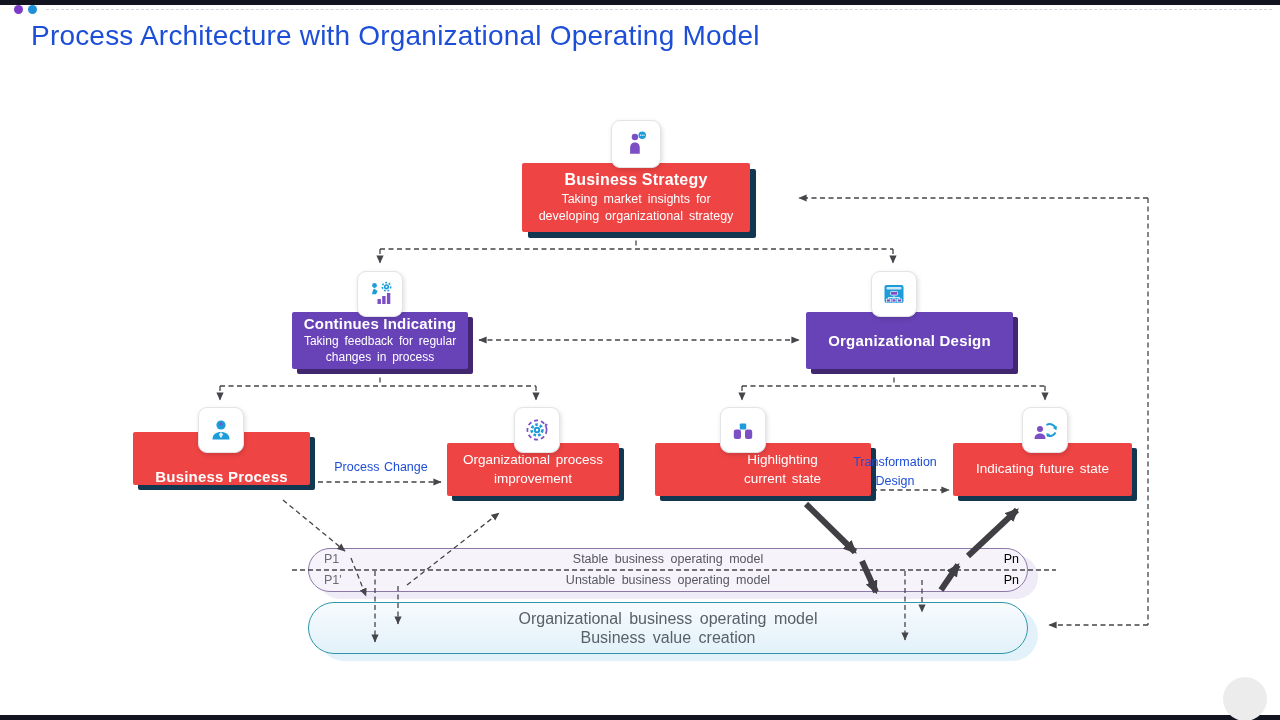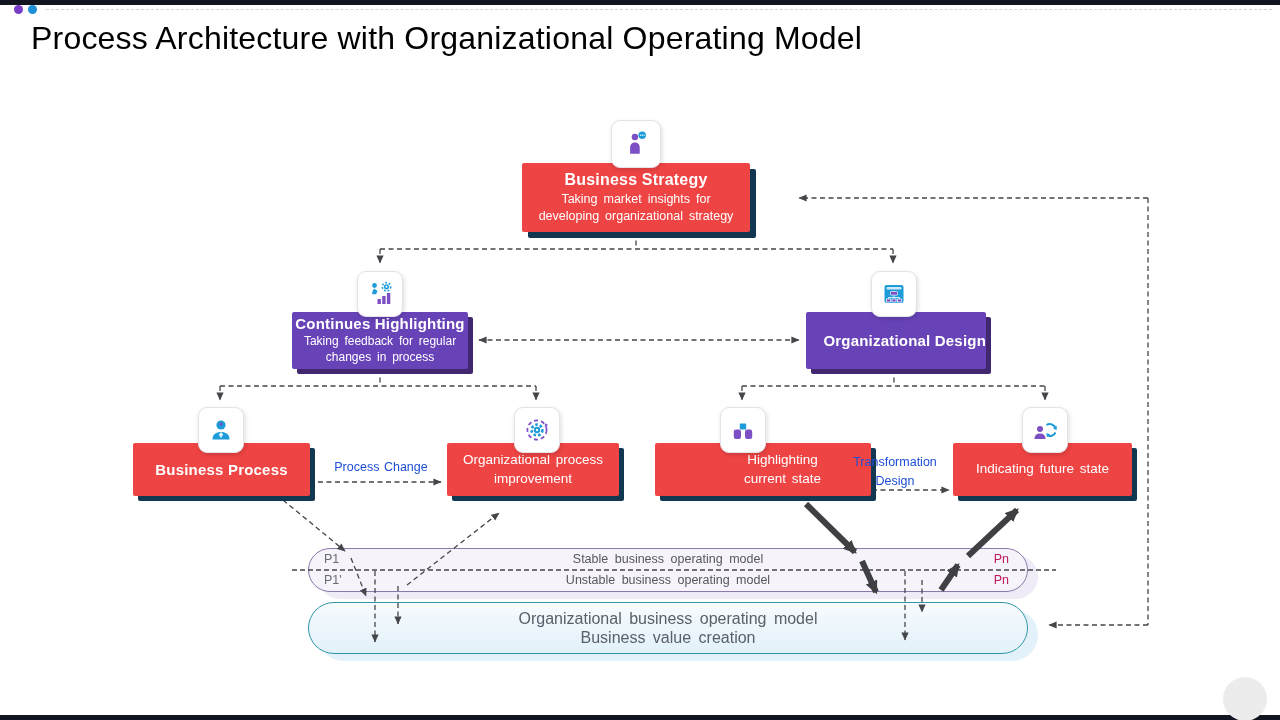--- a/index.html
+++ b/index.html
@@ -2,22 +2,22 @@
 <html><head>
 <meta charset="utf-8">
 <style>
   html,body{margin:0;padding:0;background:#fff;}
   .slide{position:relative;width:1280px;height:720px;background:#fff;overflow:hidden;
          font-family:"Liberation Sans","DejaVu Sans",sans-serif;}
   .bar{position:absolute;left:0;width:1280px;height:5px;background:#12151f;}
   .bar.top{top:0}.bar.bot{bottom:0}
   .hdr-dot{position:absolute;top:5px;width:9px;height:9px;border-radius:50%;}
   .hdr-line{position:absolute;top:9px;left:46px;right:8px;border-top:1px dashed #d4d4de;}
-  h1.title{position:absolute;left:31px;top:20px;margin:0;font-size:32px;font-weight:400;
-           letter-spacing:.2px;color:#000000;white-space:nowrap;}
+  h1.title{position:absolute;left:31px;top:20px;margin:0;font-size:28px;font-weight:400;
+           letter-spacing:.2px;color:#1d4ed8;white-space:nowrap;}
   
   .node{position:absolute;z-index:3;display:flex;flex-direction:column;justify-content:center;
         text-align:center;color:#fff;border-radius:2px;}
   .cyan{background:#ef4444;box-shadow:5px 5px 0 0 #123750;}
   .cyan.big{box-shadow:6px 6px 0 0 #123750;}
   .purple{background:#6843b8;box-shadow:5px 5px 0 0 #40276f;}
   .node .t{font-weight:bold;font-size:15px;letter-spacing:.2px;}
   .node .t.big{font-size:16px;}
   .node .d{font-size:12.5px;line-height:1.32;word-spacing:2.5px;max-width:208px;margin:2px auto 0;}
   .purple .d{max-width:168px;font-size:12px;}
@@ -25,21 +25,21 @@
   .node .narrow{max-width:118px;margin:0 auto;}
   
   .icard{position:absolute;z-index:4;background:#fff;border:1px solid #e3e3e8;border-radius:9px;
          box-shadow:1px 2px 5px rgba(0,0,0,.14);display:flex;align-items:center;justify-content:center;}
   
   .stadium{position:absolute;z-index:1;border-radius:26px;}
   .s1{background:#f6f4fa;border:1px solid #8b79a9;box-shadow:10px 7px 0 rgba(226,219,241,.55);padding-top:0;}
   .s1 .row{position:relative;height:21px;line-height:21px;text-align:center;font-size:12.5px;
            color:#56565e;word-spacing:3px;}
   .s1 .pl{position:absolute;left:15px;color:#6b6b75;}
-  .s1 .pr{position:absolute;right:18px;color:#be185d;}
+  .s1 .pr{position:absolute;right:8px;color:#000000;}
   .s2{background:linear-gradient(#f7fbfe,#e2f1f9);border:1.5px solid #2e96a8;
       box-shadow:10px 7px 0 rgba(206,232,247,.6);text-align:center;color:#58606a;
       font-size:16px;word-spacing:3px;padding-top:6px;}
   .s2 div{line-height:19px;}
   .edge-label{position:absolute;z-index:3;font-weight:normal;font-size:12.5px;color:#1d4ed8;
               text-align:center;line-height:1.5;word-spacing:1px;}
   .wires{position:absolute;left:0;top:0;z-index:2;pointer-events:none;}
   .corner-circle{position:absolute;z-index:5;width:44px;height:44px;border-radius:50%;background:#ececec;}
 </style>
 </head>
@@ -117,29 +117,29 @@
       <path d="M968 556 L1017 510" marker-end="url(#ahb)"></path>
     </g>
   </svg>
 
   <div class="node cyan big" style="left:522px;top:163px;width:228px;height:69px;">
     <div class="t big">Business Strategy</div>
     <div class="d">Taking market insights for developing organizational strategy</div>
   </div>
 
   <div class="node purple" style="left:292px;top:312px;width:176px;height:57px;">
-    <div class="t">Continues Highlighting</div>
+    <div class="t">Continues Indicating</div>
     <div class="d">Taking feedback for regular changes in process</div>
   </div>
 
-  <div class="node purple" style="left:806px;top:312px;width:180px;height:57px;align-items:flex-end;">
+  <div class="node purple" style="left:806px;top:312px;width:207px;height:57px;">
     <div class="t">Organizational Design</div>
   </div>
 
-  <div class="node cyan" style="left:133px;top:443px;width:177px;height:53px;">
+  <div class="node cyan" style="left:133px;top:432px;width:177px;height:53px;justify-content:flex-end;">
     <div class="t">Business Process</div>
   </div>
 
   <div class="node cyan" style="left:447px;top:443px;width:172px;height:53px;">
     <div class="plain" style="max-width:150px;margin:0 auto;">Organizational process improvement</div>
   </div>
 
   <div class="node cyan" style="left:655px;top:443px;width:177px;height:53px;padding-left:39px;">
     <div class="plain narrow">Highlighting current state</div>
   </div>

